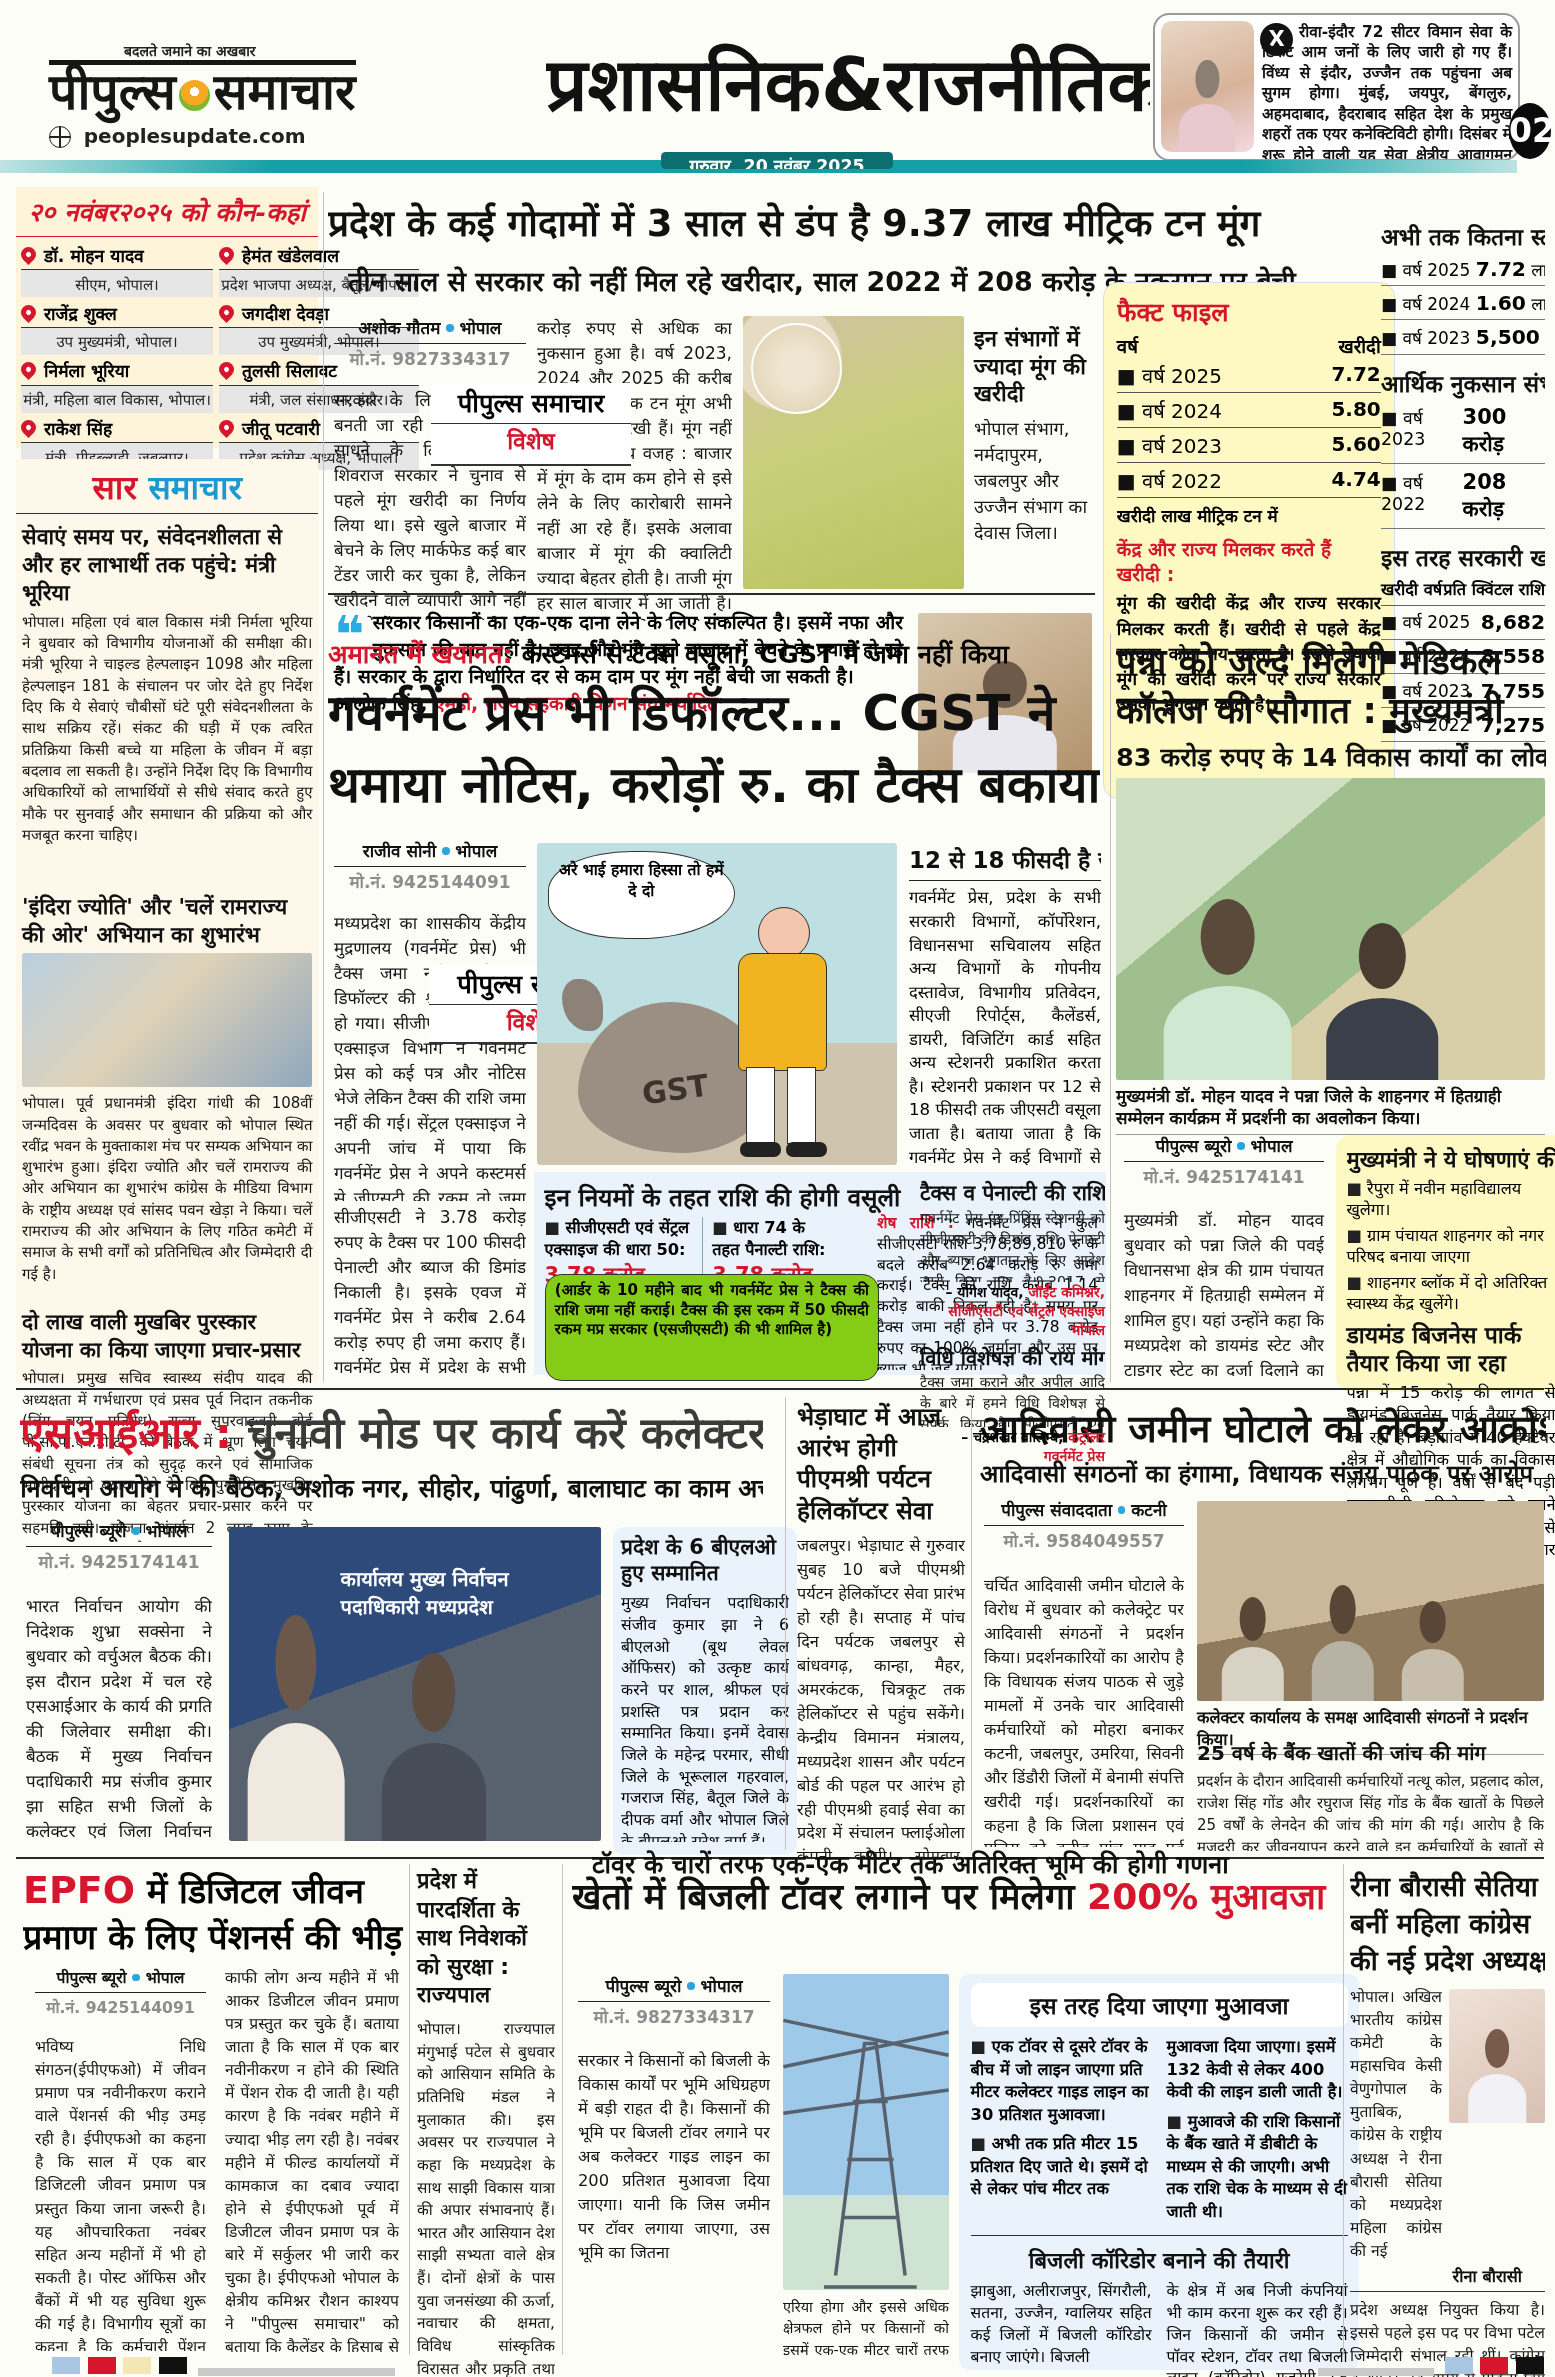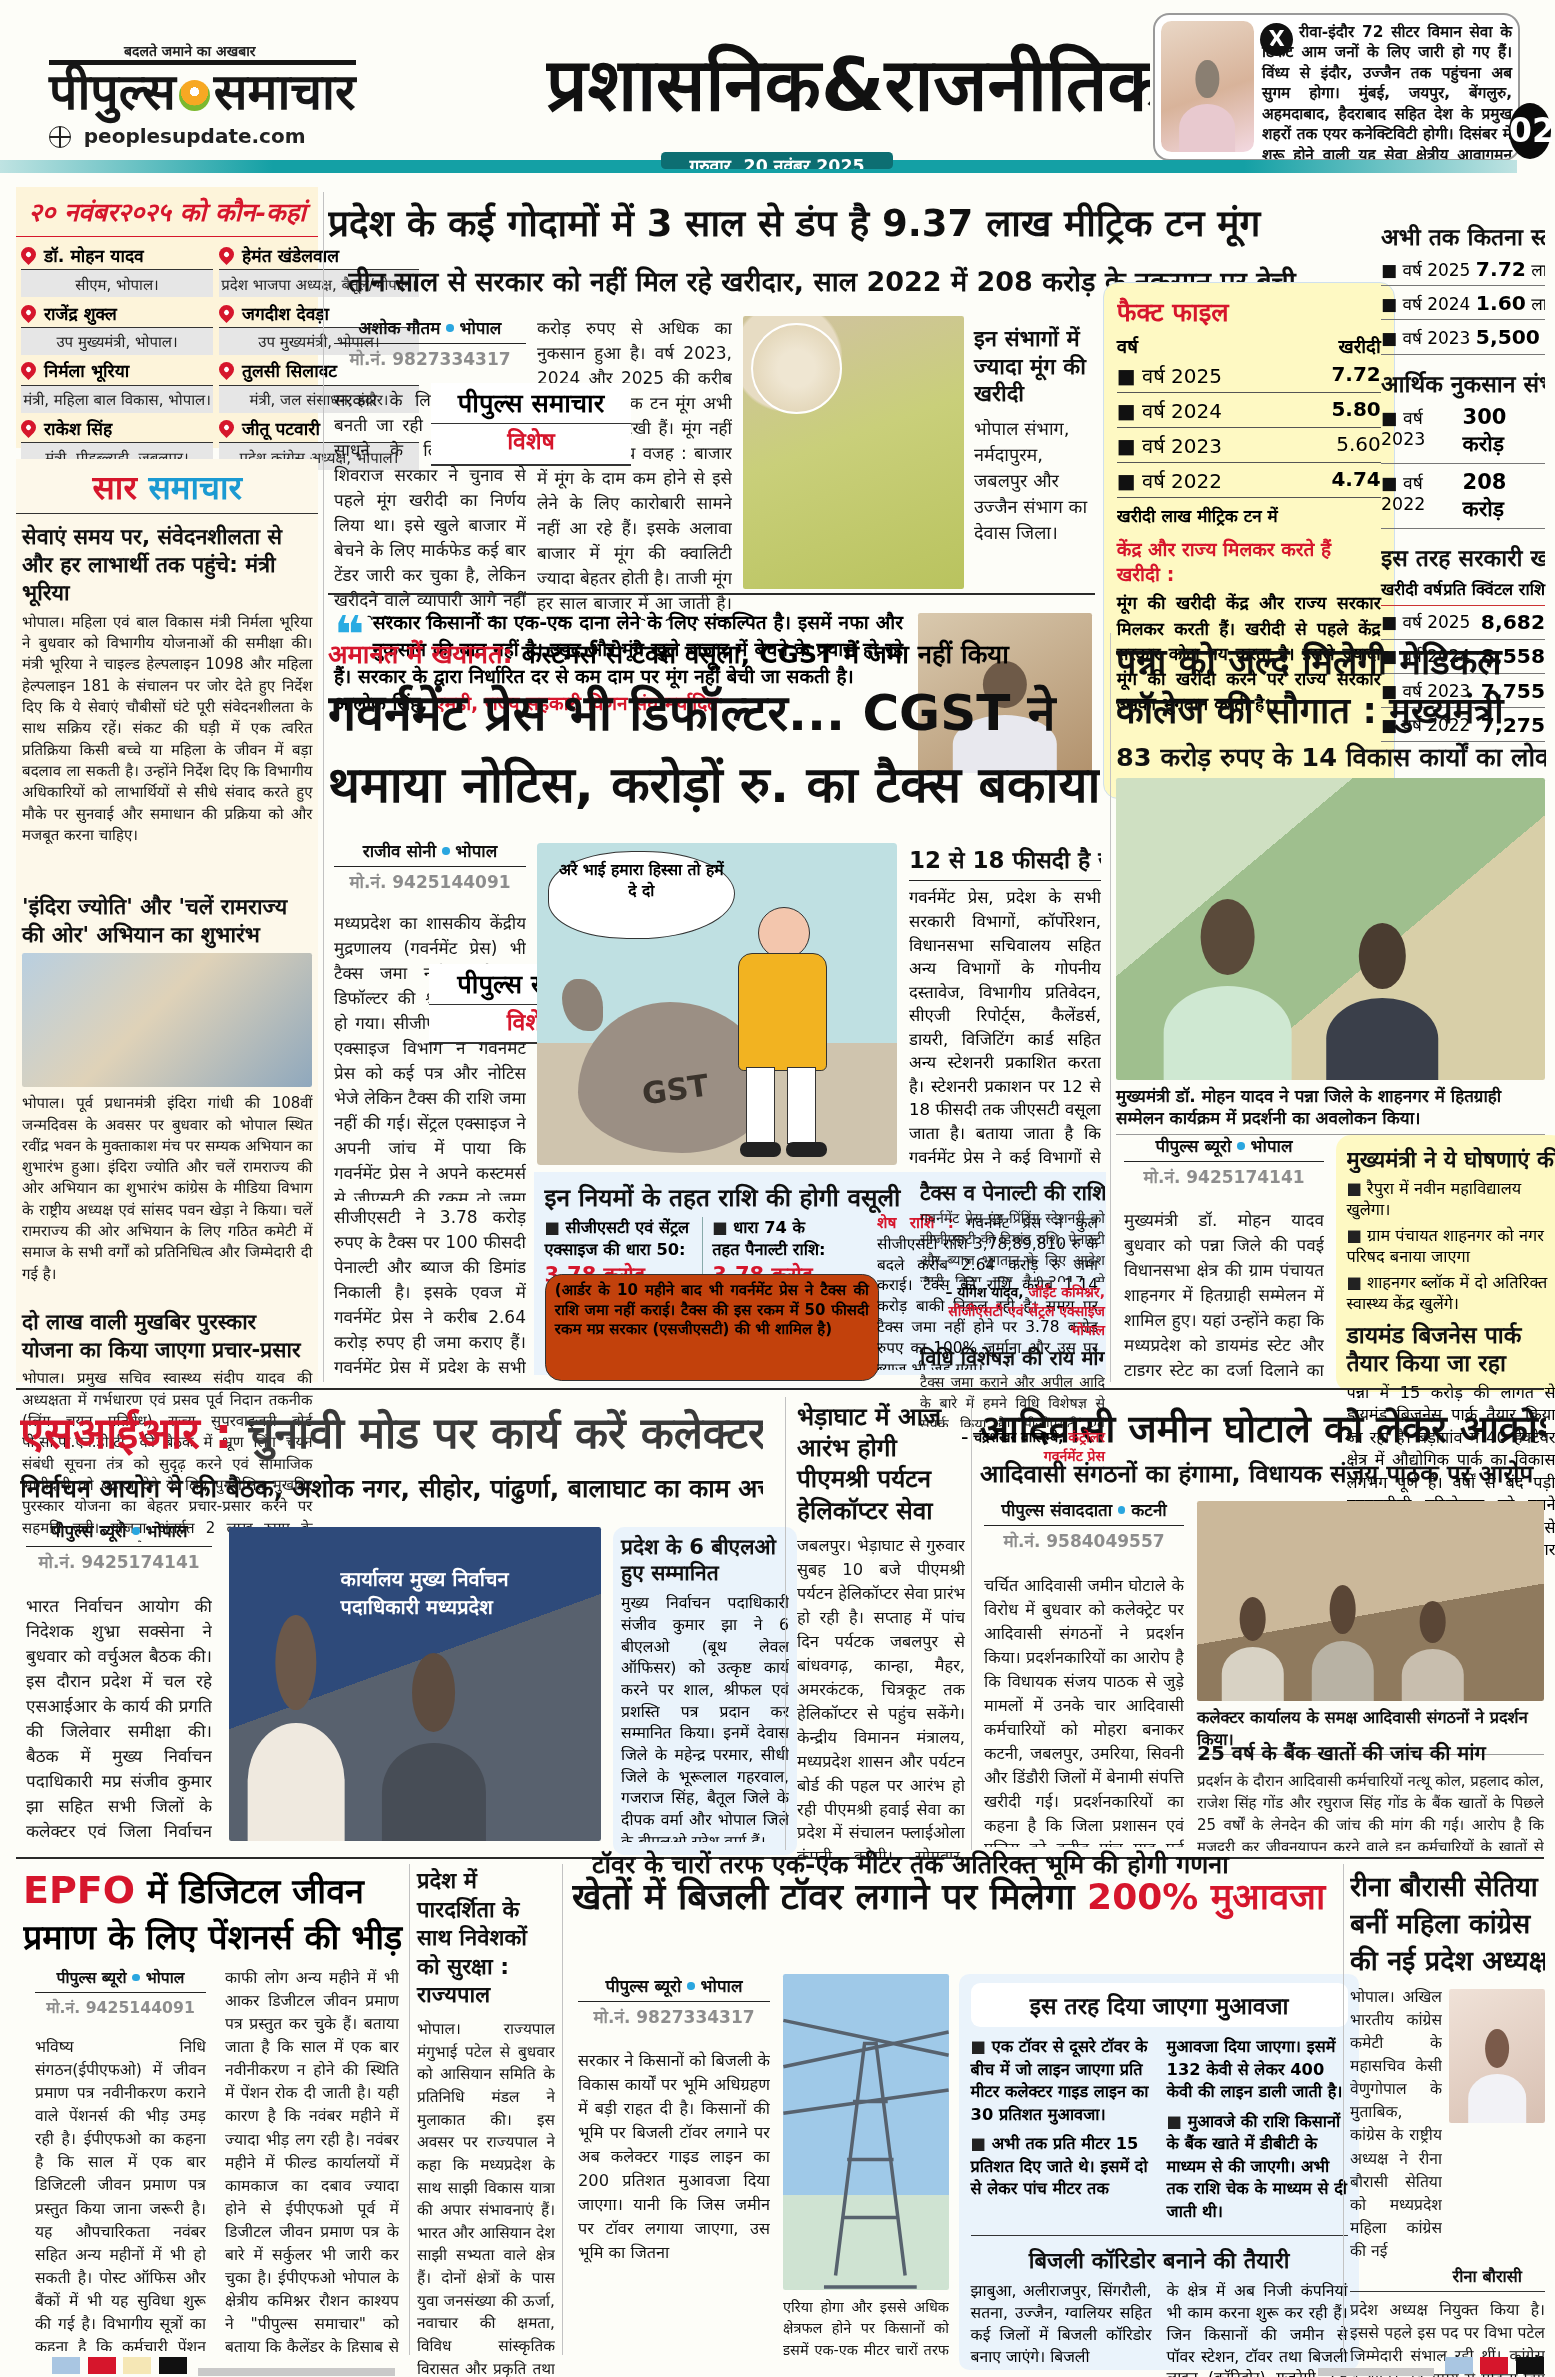--- a/index.html
+++ b/index.html
@@ -157,21 +157,21 @@
     <div style="display:flex;justify-content:space-between;font-size:20px;border-bottom:1.2px solid #555;padding:3.5px 0;">
         <span class="bul">वर्ष 2025</span>
         <span style="font-weight:bold;">7.72</span>
       </div>
     <div style="display:flex;justify-content:space-between;font-size:20px;border-bottom:1.2px solid #555;padding:3.5px 0;">
         <span class="bul">वर्ष 2024</span>
         <span style="font-weight:bold;">5.80</span>
       </div>
     <div style="display:flex;justify-content:space-between;font-size:20px;border-bottom:1.2px solid #555;padding:3.5px 0;">
         <span class="bul">वर्ष 2023</span>
-        <span style="font-weight:normal;">5.60</span>
+        <span style="font-weight:bold;">5.60</span>
       </div>
     <div style="display:flex;justify-content:space-between;font-size:20px;border-bottom:1.2px solid #555;padding:3.5px 0;">
         <span class="bul">वर्ष 2022</span>
         <span style="font-weight:bold;">4.74</span>
       </div>
     <div class="nw" style="font-size:17px;font-weight:bold;margin-top:5.8px;">खरीदी लाख मीट्रिक टन में</div>
     <div class="redt" style="font-size:19px;font-weight:bold;margin-top:10.5px;line-height:1.3;">केंद्र और राज्य मिलकर करते हैं खरीदी :</div>
     <div style="font-size:17.4px;line-height:1.45;font-weight:bold;margin-top:4.6px;text-align:justify;">मूंग की खरीदी केंद्र और राज्य सरकार मिलकर करती हैं। खरीदी से पहले केंद्र सरकार कोटा तय करता है। इससे ज्यादा मूंग की खरीदी करने पर राज्य सरकार उसका भुगतान करती है।</div>
   </div>
 
@@ -246,21 +246,21 @@
   <div class="abs" style="left:909px;top:843px;width:192px;height:325px;">
     <div class="hl nw" style="font-size:23px;border-bottom:1.7px solid #222;padding-bottom:4.6px;">12 से 18 फीसदी है जीएसटी</div>
     <div style="font-size:16.6px;line-height:1.42;text-align:justify;margin-top:5.8px;height:279px;overflow:hidden;">गवर्नमेंट प्रेस, प्रदेश के सभी सरकारी विभागों, कॉर्पोरेशन, विधानसभा सचिवालय सहित अन्य विभागों के गोपनीय दस्तावेज, विभागीय प्रतिवेदन, सीएजी रिपोर्ट्स, कैलेंडर्स, डायरी, विजिटिंग कार्ड सहित अन्य स्टेशनरी प्रकाशित करता है। स्टेशनरी प्रकाशन पर 12 से 18 फीसदी तक जीएसटी वसूला जाता है। बताया जाता है कि गवर्नमेंट प्रेस ने कई विभागों से जीएसटी की राशि वसूली लेकिन सरकार के खजाने में जमा नहीं कराई। इस वजह से वह डिफाल्टर की श्रेणी में शामिल हो गया।</div>
   </div>
 
   <div class="abs lb" style="left:534px;top:1172px;width:572px;height:203px;">
     <div class="nw hl" style="font-size:24.4px;padding:8.1px 10.5px 2.3px;">इन नियमों के तहत राशि की होगी वसूली</div>
     <div class="abs" style="left:10.5px;top:45px;width:145px;font-size:16.3px;font-weight:bold;line-height:1.35;"><span class="rbul">सीजीएसटी एवं सेंट्रल एक्साइज की धारा 50:</span><div class="redt" style="font-size:21px;">3.78 करोड़</div></div>
     <div class="abs" style="left:168px;top:45px;width:116px;font-size:16.3px;font-weight:bold;line-height:1.35;border-left:1.7px solid #8aa;padding-left:9.3px;"><span class="rbul">धारा 74 के तहत पैनाल्टी राशि:</span><div class="redt" style="font-size:21px;">3.78 करोड़</div></div>
 
-    <div class="abs" style="left:10.5px;top:102px;width:314px;height:93px;background:#c2410c;border:1.7px solid #333;border-radius:16.3px;padding:5.8px 9.3px;font-size:15px;font-weight:bold;line-height:1.32;text-align:justify;overflow:hidden;">(आर्डर के 10 महीने बाद भी गवर्नमेंट प्रेस ने टैक्स की राशि जमा नहीं कराई। टैक्स की इस रकम में 50 फीसदी रकम मप्र सरकार (एसजीएसटी) की भी शामिल है)</div>
+    <div class="abs" style="left:10.5px;top:102px;width:314px;height:93px;background:#84cc16;border:1.7px solid #333;border-radius:16.3px;padding:5.8px 9.3px;font-size:15px;font-weight:bold;line-height:1.32;text-align:justify;overflow:hidden;">(आर्डर के 10 महीने बाद भी गवर्नमेंट प्रेस ने टैक्स की राशि जमा नहीं कराई। टैक्स की इस रकम में 50 फीसदी रकम मप्र सरकार (एसजीएसटी) की भी शामिल है)</div>
     <div class="abs" style="left:343px;top:41px;width:221px;height:157px;font-size:15.4px;line-height:1.35;text-align:justify;overflow:hidden;"><b class="redt">शेष राशि :</b> <span>गवर्नमेंट प्रेस ने कुल सीजीएसटी राशि 3,78,89,810 रु के बदले करीब 2.64 करोड़ रु जमा कराई। टैक्स की राशि करीब 1.14 करोड़ बाकी निकल रही है। समय पर टैक्स जमा नहीं होने पर 3.78 करोड़ रुपए का 100% जुर्माना और उस पर ब्याज भी जुड़ गया।</span></div>
   </div>
 
   <div class="abs" style="left:598px;top:1214px;width:0.6px;height:0.6px;"></div>
 
   <div class="abs" style="left:909px;top:1172px;width:0;height:0;"></div>
 
   <div class="abs nw hl" style="left:1116px;top:636px;width:430px;font-size:36px;">पन्ना को जल्द मिलेगी मेडिकल</div>
   <div class="abs nw hl" style="left:1116px;top:685px;width:430px;font-size:36px;">कॉलेज की सौगात : मुख्यमंत्री</div>
   <div class="abs nw hl" style="left:1116px;top:739px;width:430px;font-size:25.6px;">83 करोड़ रुपए के 14 विकास कार्यों का लोकार्पण</div>

